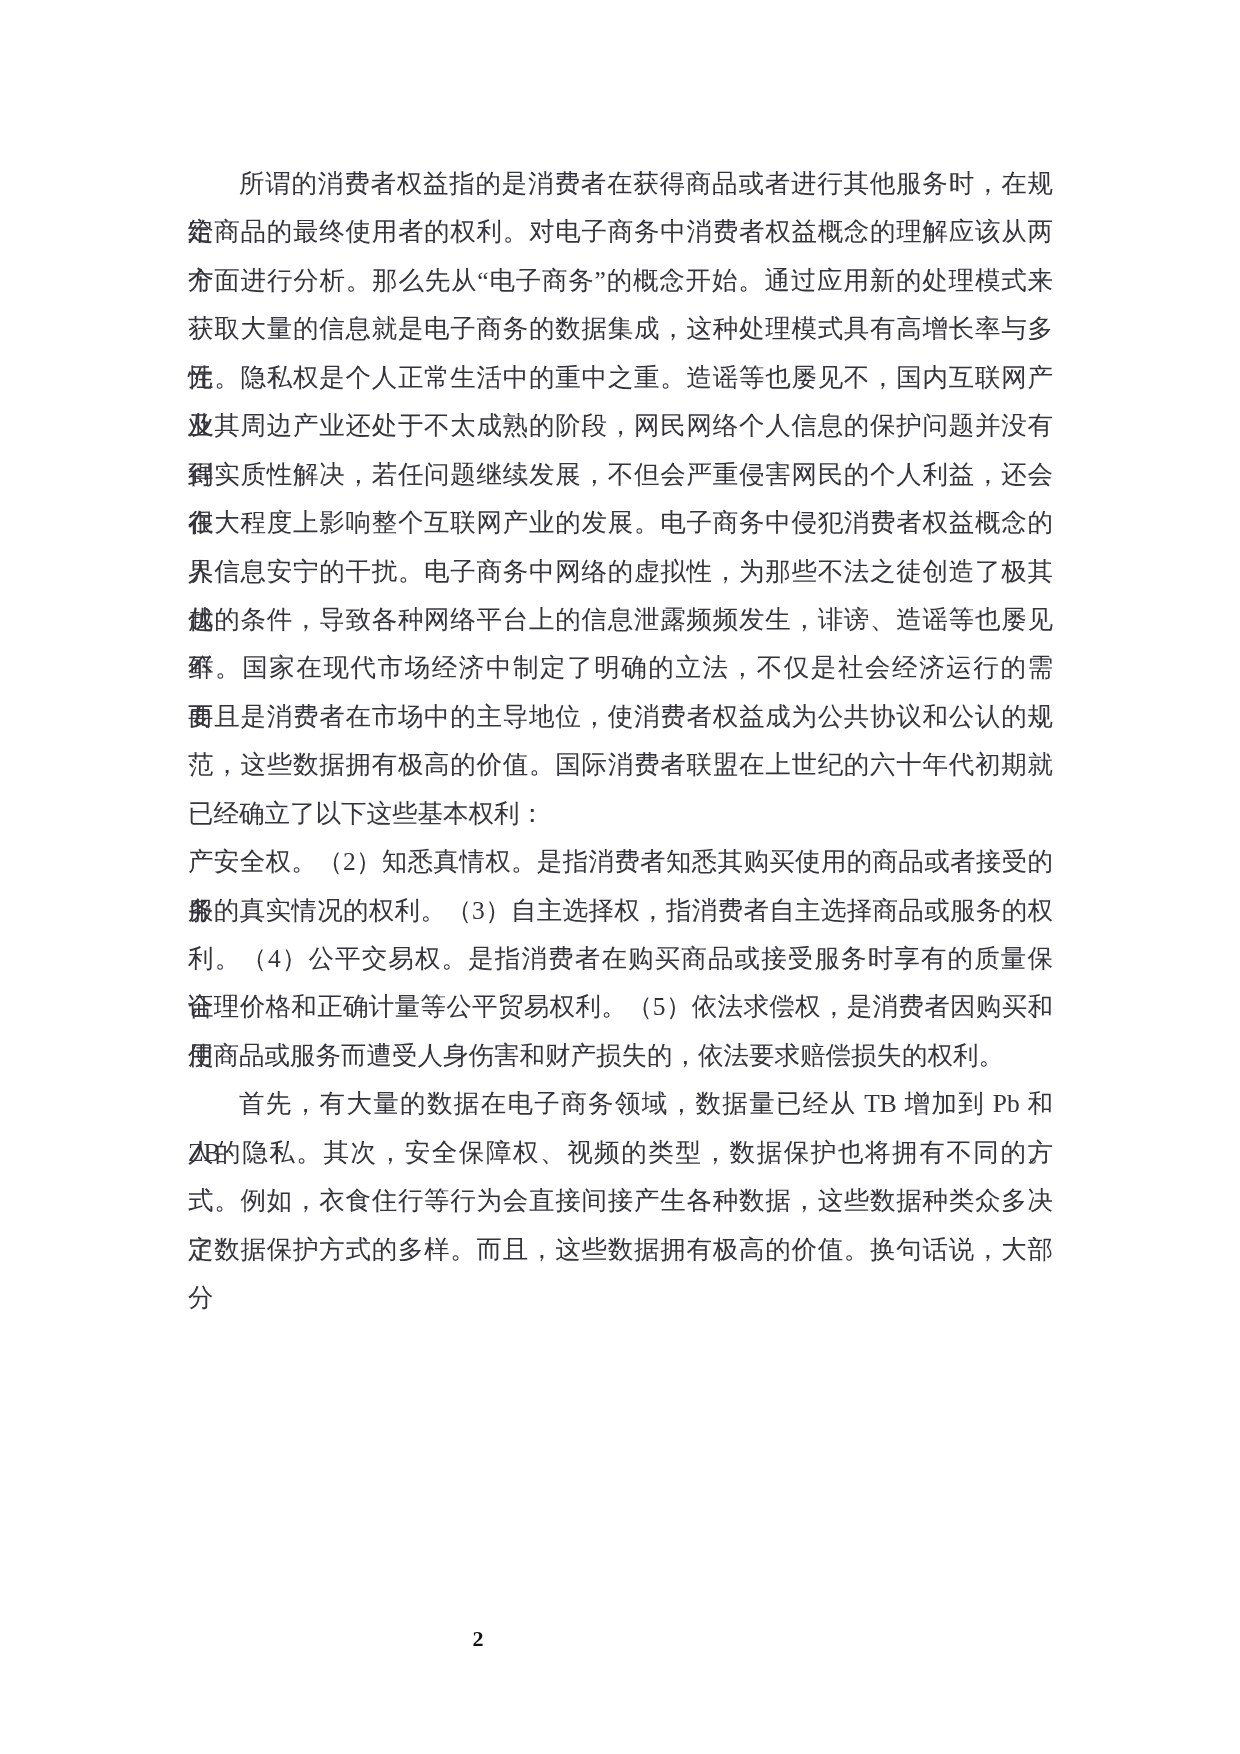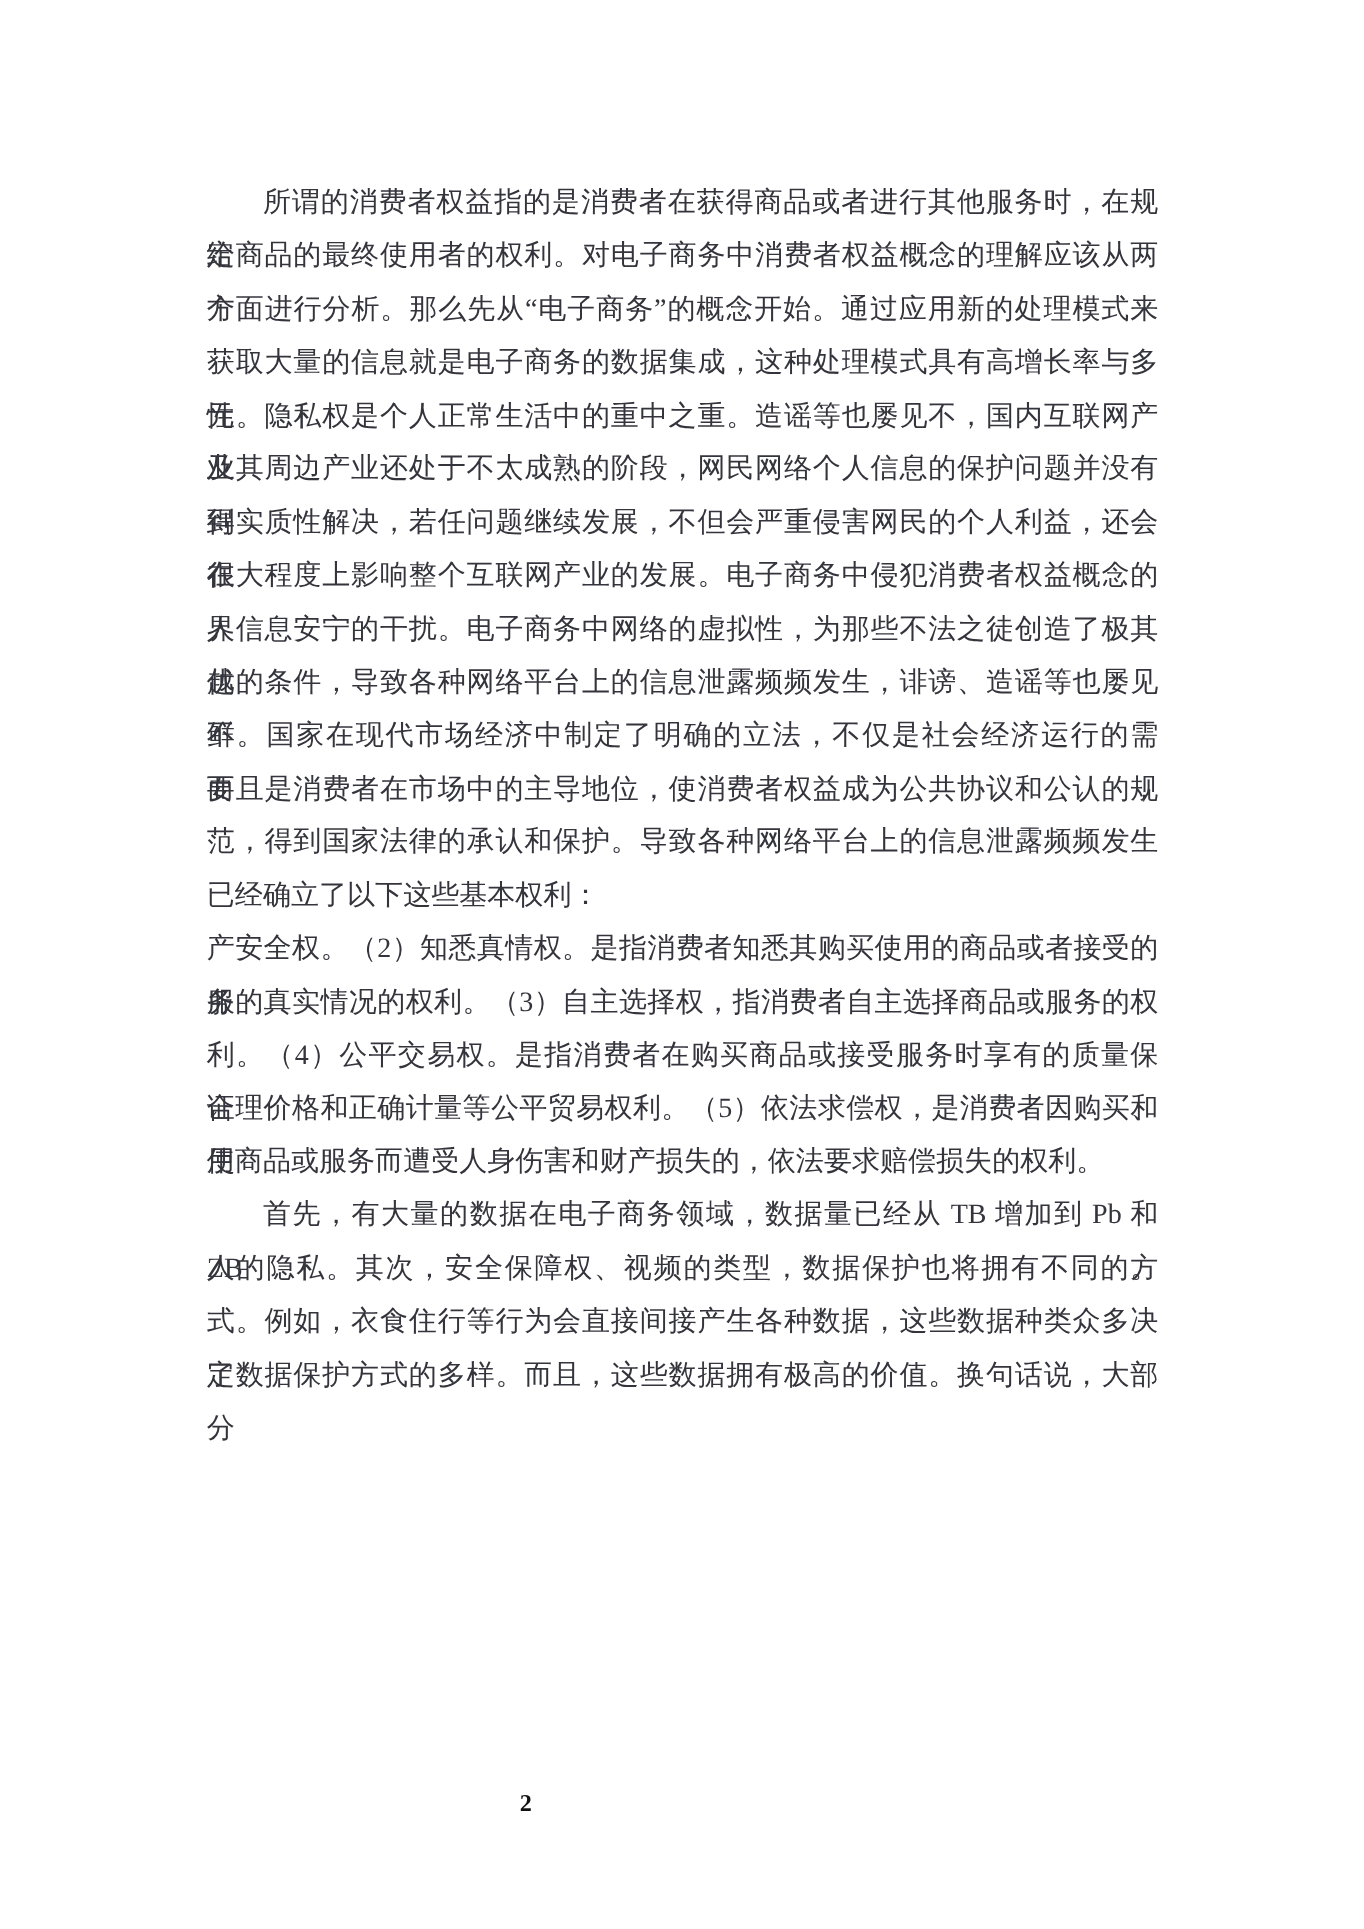--- a/index.html
+++ b/index.html
@@ -64,21 +64,21 @@
       <div class="line">方面进行分析。那么先从“电子商务”的概念开始。通过应用新的处理模式来</div>
       <div class="line">获取大量的信息就是电子商务的数据集成，这种处理模式具有高增长率与多元</div>
       <div class="line">性。隐私权是个人正常生活中的重中之重。造谣等也屡见不，国内互联网产业</div>
       <div class="line">及其周边产业还处于不太成熟的阶段，网民网络个人信息的保护问题并没有得</div>
       <div class="line">到实质性解决，若任问题继续发展，不但会严重侵害网民的个人利益，还会在</div>
       <div class="line">很大程度上影响整个互联网产业的发展。电子商务中侵犯消费者权益概念的界</div>
       <div class="line">人信息安宁的干扰。电子商务中网络的虚拟性，为那些不法之徒创造了极其优</div>
       <div class="line">越的条件，导致各种网络平台上的信息泄露频频发生，诽谤、造谣等也屡见不</div>
       <div class="line">鲜。国家在现代市场经济中制定了明确的立法，不仅是社会经济运行的需要，</div>
       <div class="line">而且是消费者在市场中的主导地位，使消费者权益成为公共协议和公认的规</div>
-      <div class="line">范，得到国家法律的承认和保护。导致各种网络平台上的信息泄露频频发生</div>
+      <div class="line">范，这些数据拥有极高的价值。国际消费者联盟在上世纪的六十年代初期就</div>
       <div class="line end">已经确立了以下这些基本权利：</div>
       <div class="line">产安全权。（2）知悉真情权。是指消费者知悉其购买使用的商品或者接受的服</div>
       <div class="line">务的真实情况的权利。（3）自主选择权，指消费者自主选择商品或服务的权</div>
       <div class="line">利。（4）公平交易权。是指消费者在购买商品或接受服务时享有的质量保证、</div>
       <div class="line">合理价格和正确计量等公平贸易权利。（5）依法求偿权，是消费者因购买和使</div>
       <div class="line end">用商品或服务而遭受人身伤害和财产损失的，依法要求赔偿损失的权利。</div>
       <div class="line indent">首先，有大量的数据在电子商务领域，数据量已经从 TB 增加到 Pb 和 ZB。</div>
       <div class="line">人的隐私。其次，安全保障权、视频的类型，数据保护也将拥有不同的方</div>
       <div class="line">式。例如，衣食住行等行为会直接间接产生各种数据，这些数据种类众多决定</div>
       <div class="line">了数据保护方式的多样。而且，这些数据拥有极高的价值。换句话说，大部分</div>

